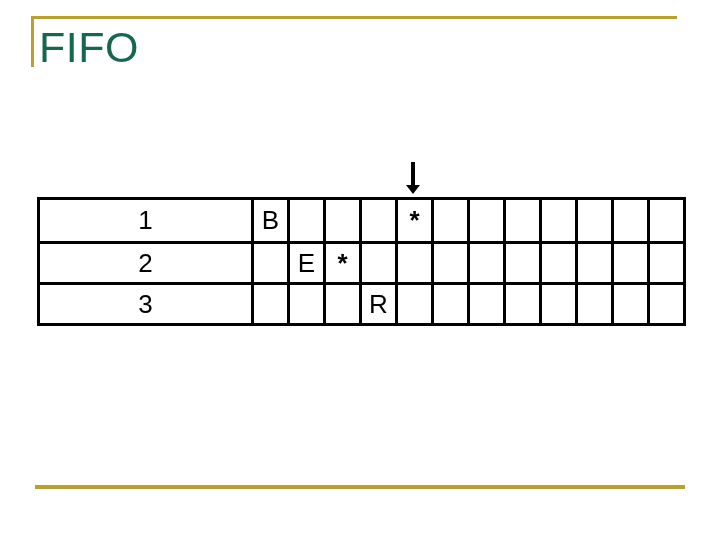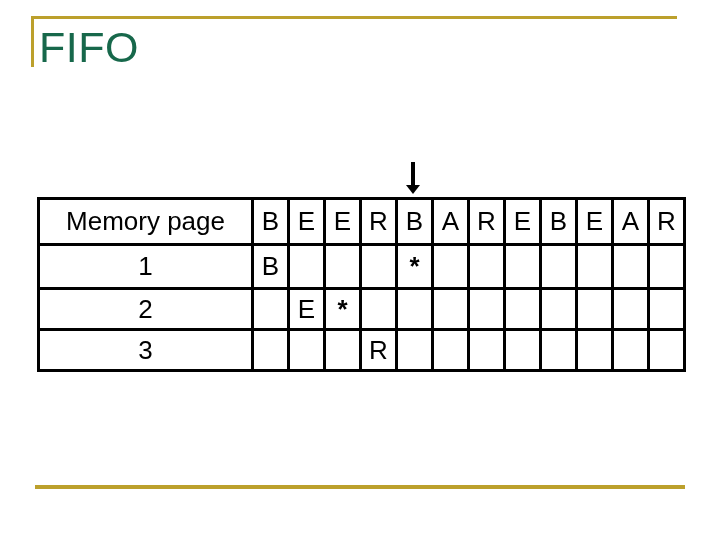--- a/index.html
+++ b/index.html
@@ -100,35 +100,20 @@
       <col class="c-ref">
         <col class="c-ref">
         <col class="c-ref">
         <col class="c-ref">
       <col class="c-ref">
         <col class="c-ref">
         <col class="c-ref">
         <col class="c-ref">
     </colgroup>
     <tbody>
-      <tr class="ref-row">
-        <td>Memory page</td>
-        <td>B</td>
-        <td>E</td>
-        <td>E</td>
-        <td>R</td>
-        <td>B</td>
-        <td>A</td>
-        <td>R</td>
-        <td>E</td>
-        <td>B</td>
-        <td>E</td>
-        <td>A</td>
-        <td>R</td>
-      </tr>
       <tr class="frame-row-1">
         <td>1</td>
         <td class="cell page-letter">B</td>
         <td class="cell"></td>
         <td class="cell"></td>
         <td class="cell"></td>
         <td class="cell hit-star">*</td>
         <td class="cell"></td>
         <td class="cell"></td>
         <td class="cell"></td>

